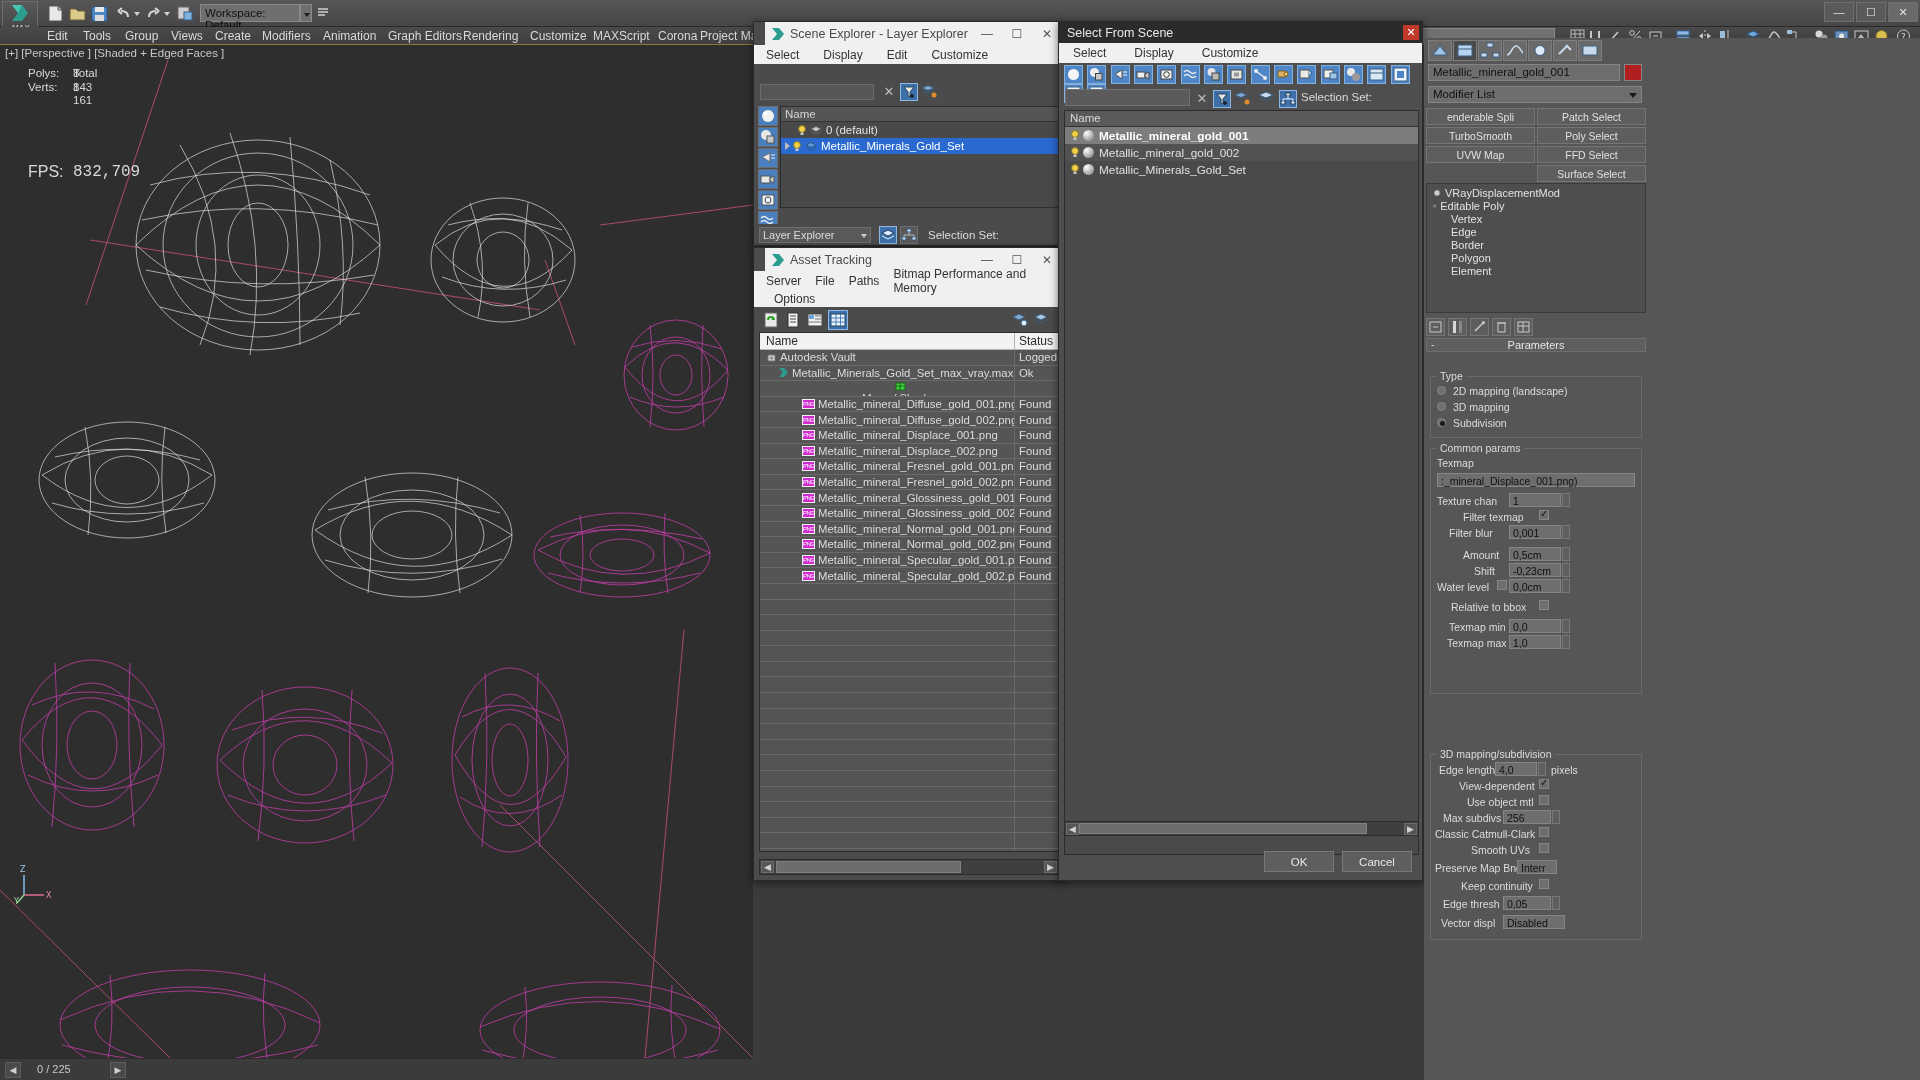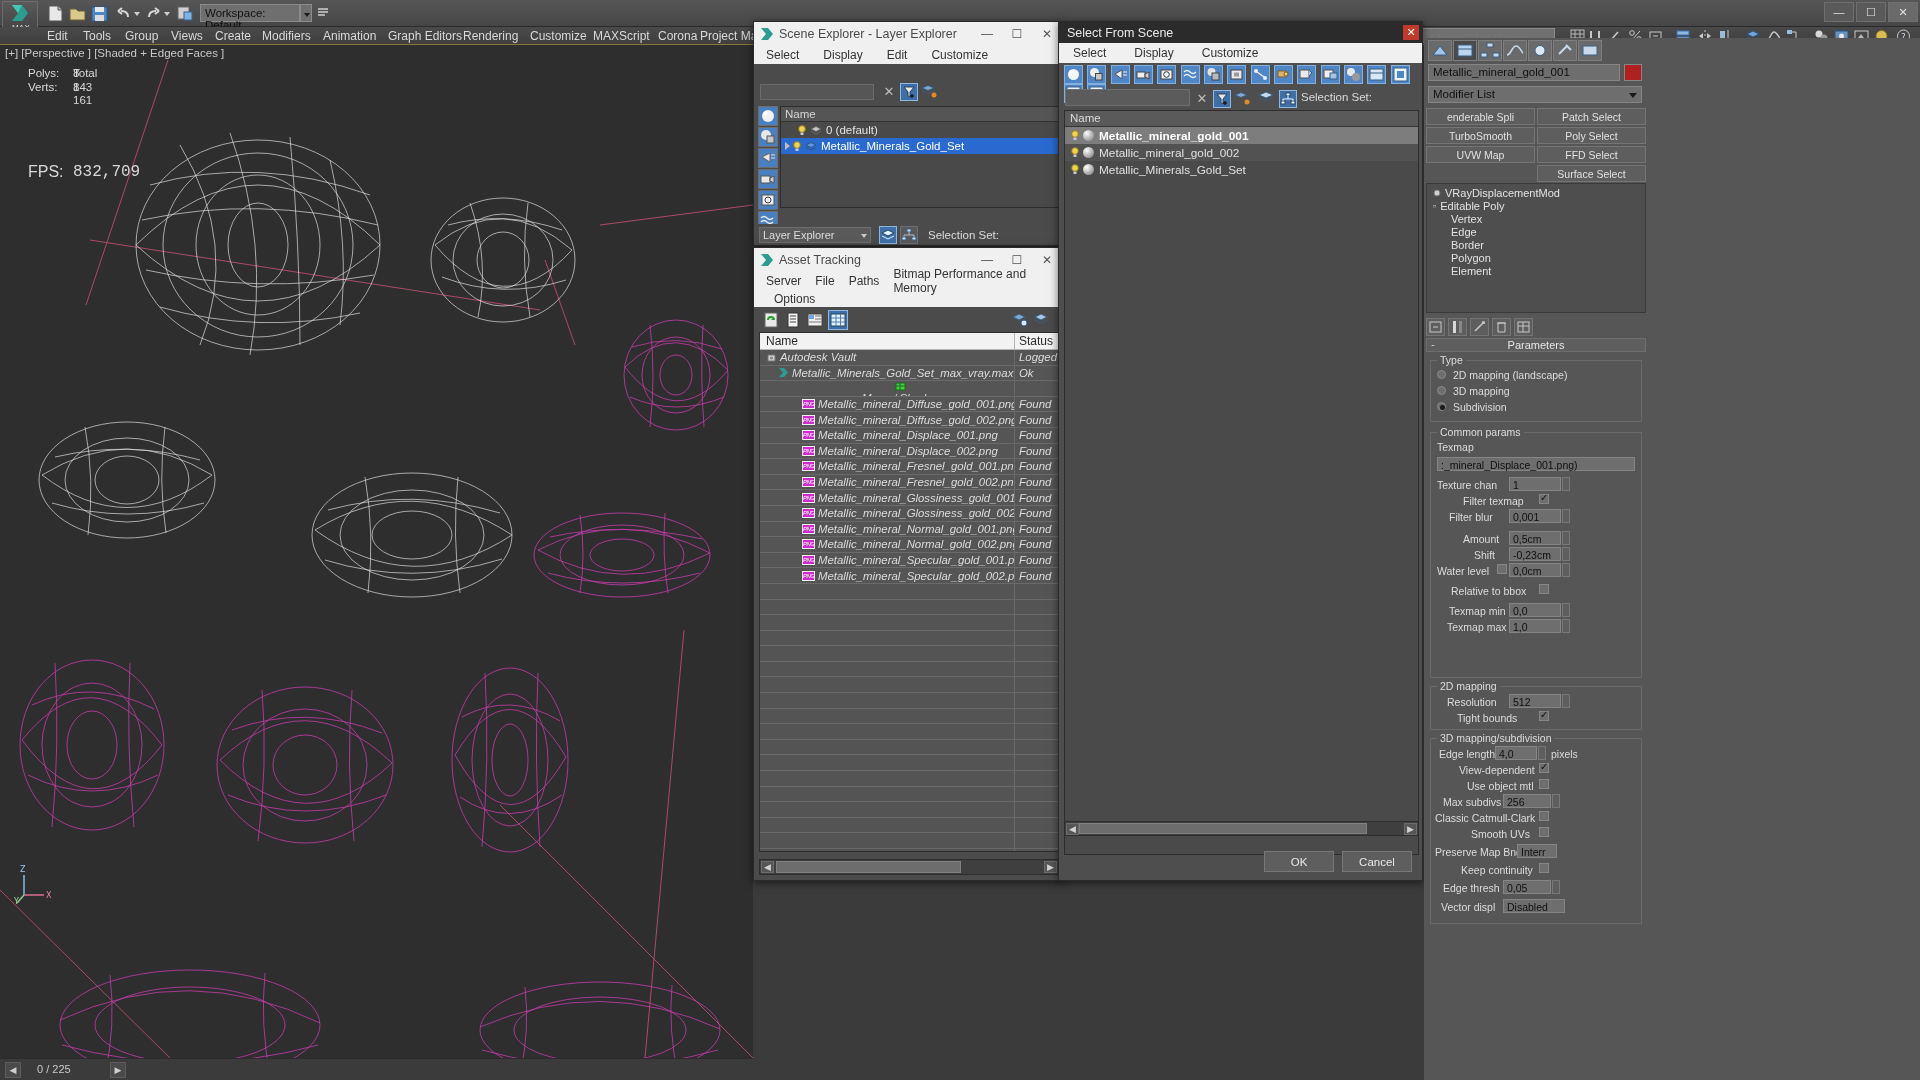--- a/index.html
+++ b/index.html
@@ -56,21 +56,21 @@
   .vpbottom { position:absolute; left:0; top:1058px; width:753px; height:22px;
     background:#3b3b3b; border-top:1px solid #2b2b2b; }
   .framecnt { position:absolute; left:37px; top:4px; font-size:11px; color:#c9c9c9; }
   .fbtn { position:absolute; top:3px; width:16px; height:16px; background:#4a4a4a;
     border:1px solid #5d5d5d; color:#cfcfcf; font-size:9px; text-align:center; line-height:14px; }
 
   
   .dlg { position:absolute; background:#4b4b4b; border:1px solid #2a2a2a;
     box-shadow:0 2px 8px rgba(0,0,0,.55); }
   .dlg-title { height:23px; background:#f0f0f0; display:flex; align-items:center;
-    padding-left:6px; color:#4a4a4a; font-size:12.5px; }
+    padding-left:6px; color:#4a4a4a; font-size:12.5px;margin-left:11px; }
   .dlg-title .ic { width:14px; height:14px; margin-right:5px; }
   .dlg-title .wb { width:30px; height:22px; display:flex; align-items:center;
     justify-content:center; color:#555; font-size:12px; }
   .dlg-menu { height:19px; background:#f0f0f0; display:flex; align-items:center;
     padding-left:12px; gap:24px; color:#333; font-size:12px; }
 
   
   #scene-explorer { left:753px; top:21px; width:310px; height:225px; }
   .se-toolrow { position:absolute; left:0; top:60px; width:310px; height:20px; }
   .se-search { position:absolute; left:6px; top:2px; width:114px; height:16px;
@@ -102,21 +102,21 @@
   
   #asset-tracking { left:753px; top:247px; width:310px; height:634px; }
   .at-tool { position:absolute; left:0; top:62px; width:310px; height:20px; }
   .at-grid { position:absolute; left:5px; top:84px; width:300px; height:520px;
     background:#555; border:1px solid #2d2d2d; overflow:hidden; }
   .at-hdr { height:17px; background:#f2f2f2; color:#2b2b2b; font-size:12px;
     display:flex; border-bottom:1px solid #b5b5b5; }
   .at-hdr .c1 { width:255px; padding:1px 0 0 6px; border-right:1px solid #b5b5b5; }
   .at-hdr .c2 { flex:1; padding:1px 0 0 4px; }
   .at-row { height:15.6px; display:flex; font-size:11.4px; color:#dcdcdc;
-    border-bottom:1px solid #6a6a6a; align-items:center;font-style:italic; }
+    border-bottom:1px solid #6a6a6a; align-items:center; }
   .at-row .n { width:255px; display:flex; align-items:center; overflow:hidden;
     white-space:nowrap; border-right:1px solid #6a6a6a; height:100%; }
   .at-row .s { flex:1; padding-left:4px; color:#dcdcdc; }
   .at-row.empty { background:#545454; }
   .ic-vault { width:11px; height:11px; margin:0 3px 0 0; }
   .ic-max { width:11px; height:11px; margin:0 3px 0 0; }
   .ic-maps { width:11px; height:11px; margin:0 3px 0 0; }
   .ic-png { width:13px; height:10px; margin:0 3px 0 0; background:#cf2bcf;
     border:1px solid #efefef; font-size:6px; color:#fff; text-align:center;
     line-height:9px; letter-spacing:-.5px; }
@@ -184,21 +184,21 @@
     background:#4e4e4e; border:1px solid #3a3a3a; padding:2px 0 0 0; }
   .mrow { height:13px; font-size:11px; color:#e2e2e2; padding-left:6px; display:flex; align-items:center; }
   .mrow .bullet { width:8px; height:8px; margin-right:4px; }
   .mrow.child { padding-left:24px; }
   .mstack-tools { position:absolute; left:2px; top:280px; width:220px; height:20px; display:flex; gap:3px; }
   .mstack-tools .mb { width:19px; height:18px; background:#5e5e5e; border:1px solid #757575; position:relative; }
   .rollup { position:absolute; left:2px; width:220px; background:#565656; }
   .rollup-hdr { height:14px; background:#5e5e5e; border:1px solid #6e6e6e;
     font-size:11px; color:#e5e5e5; text-align:center; line-height:12px; position:relative; }
   .rollup-hdr:before { content:"-"; position:absolute; left:4px; top:-1px; color:#d5d5d5; }
-  .grp { position:absolute; border:1px solid #6a6a6a; }
+  .grp { position:absolute; border:1px solid #6a6a6a;margin-top:16px; }
   .grp-lbl { position:absolute; top:-7px; left:6px; background:#565656; padding:0 3px;
     font-size:10.5px; color:#dcdcdc; }
   .prow { position:absolute; font-size:10.5px; color:#dcdcdc; white-space:nowrap; }
   .spin { position:absolute; height:14px; background:#6e6e6e; border:1px solid #858585;
     color:#101010; font-size:10.5px; padding:1px 0 0 3px; }
   .spinbtn { position:absolute; width:8px; height:14px; background:#5e5e5e; border:1px solid #787878; }
   .chk { position:absolute; width:10px; height:10px; background:#6e6e6e; border:1px solid #878787; }
   .chk.on:after { content:"\2713"; position:absolute; left:0px; top:-3px; font-size:10px; color:#111; }
   .radio { position:absolute; width:9px; height:9px; border-radius:50%;
     background:#6e6e6e; border:1px solid #8a8a8a; }
@@ -1210,28 +1210,20 @@
 
       <span class="prow" style="left:18px;top:172px">Texmap min</span>
       <div class="spin" style="left:78px;top:170px;width:52px">0,0</div>
       <div class="spinbtn" style="left:131px;top:170px"></div>
 
       <span class="prow" style="left:16px;top:188px">Texmap max</span>
       <div class="spin" style="left:78px;top:186px;width:52px">1,0</div>
       <div class="spinbtn" style="left:131px;top:186px"></div>
     </div>
 
-    <div class="grp" style="left:6px;top:648px;width:212px;height:44px">
-      <span class="grp-lbl">2D mapping</span>
-      <span class="prow" style="left:16px;top:9px">Resolution</span>
-      <div class="spin" style="left:78px;top:7px;width:52px">512</div>
-      <div class="spinbtn" style="left:131px;top:7px"></div>
-      <span class="prow" style="left:26px;top:25px">Tight bounds</span>
-      <div class="chk on" style="left:108px;top:24px"></div>
-    </div>
 
     <div class="grp" style="left:6px;top:700px;width:212px;height:186px">
       <span class="grp-lbl">3D mapping/subdivision</span>
       <span class="prow" style="left:8px;top:9px">Edge length</span>
       <div class="spin" style="left:64px;top:7px;width:42px">4,0</div>
       <div class="spinbtn" style="left:107px;top:7px"></div>
       <span class="prow" style="left:120px;top:9px">pixels</span>
 
       <span class="prow" style="left:28px;top:25px">View-dependent</span>
       <div class="chk on" style="left:108px;top:24px"></div>

